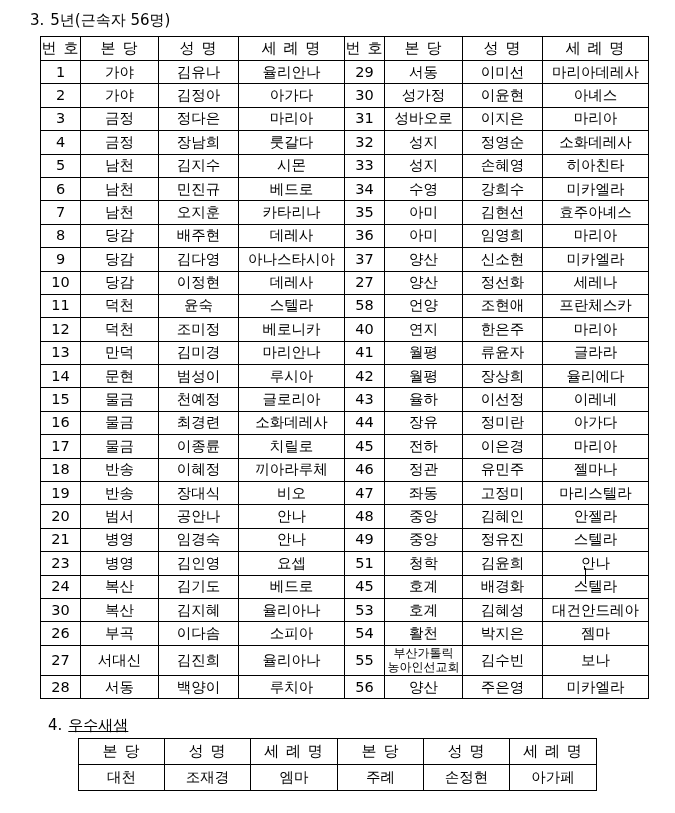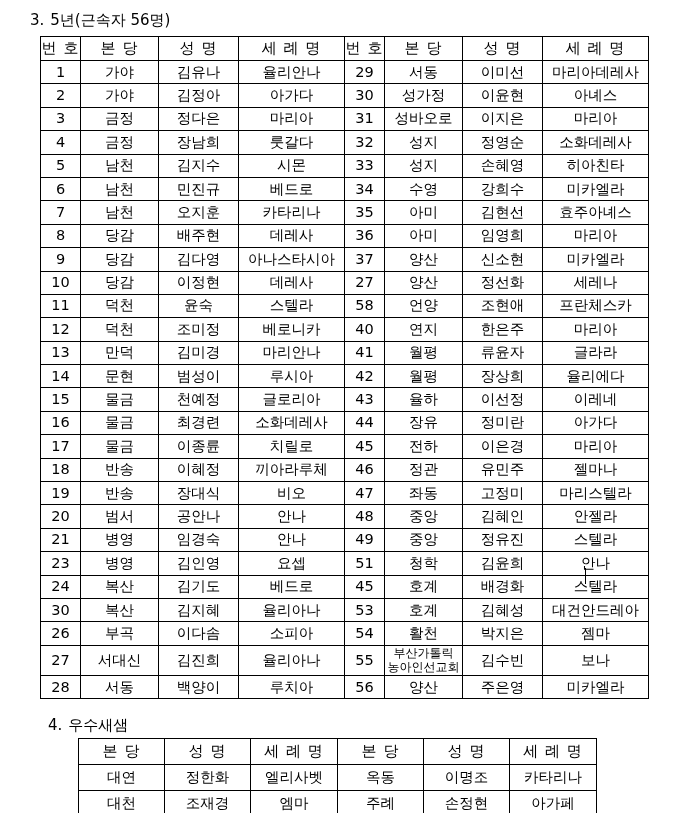--- a/index.html
+++ b/index.html
@@ -78,21 +78,21 @@
     padding: 1px 0;
   }
 
   
   #title-sub {
     position: absolute;
     left: 48px;
     top: 716px;
   }
   #title-sub .num { display: inline-block; margin-right: 6px; }
-  #title-sub .txt { }
+  #title-sub .txt { text-decoration: underline; }
 
   #sub-table {
     position: absolute;
     left: 78px;
     top: 738px;
     width: 518px;
   }
   #sub-table td, #sub-table th {
     height: 25px;
     font-size: 14.5px;
@@ -442,28 +442,20 @@
         <th>본  당</th>
         <th>성  명</th>
         <th>세 례 명</th>
         <th>본  당</th>
         <th>성  명</th>
         <th>세 례 명</th>
       </tr>
     </thead>
     <tbody>
       <tr>
-          <td>대연</td>
-          <td>정한화</td>
-          <td>엘리사벳</td>
-          <td>옥동</td>
-          <td>이명조</td>
-          <td>카타리나</td>
-        </tr>
-      <tr>
           <td>대천</td>
           <td>조재경</td>
           <td>엠마</td>
           <td>주례</td>
           <td>손정현</td>
           <td>아가페</td>
         </tr>
     </tbody>
   </table>
 

